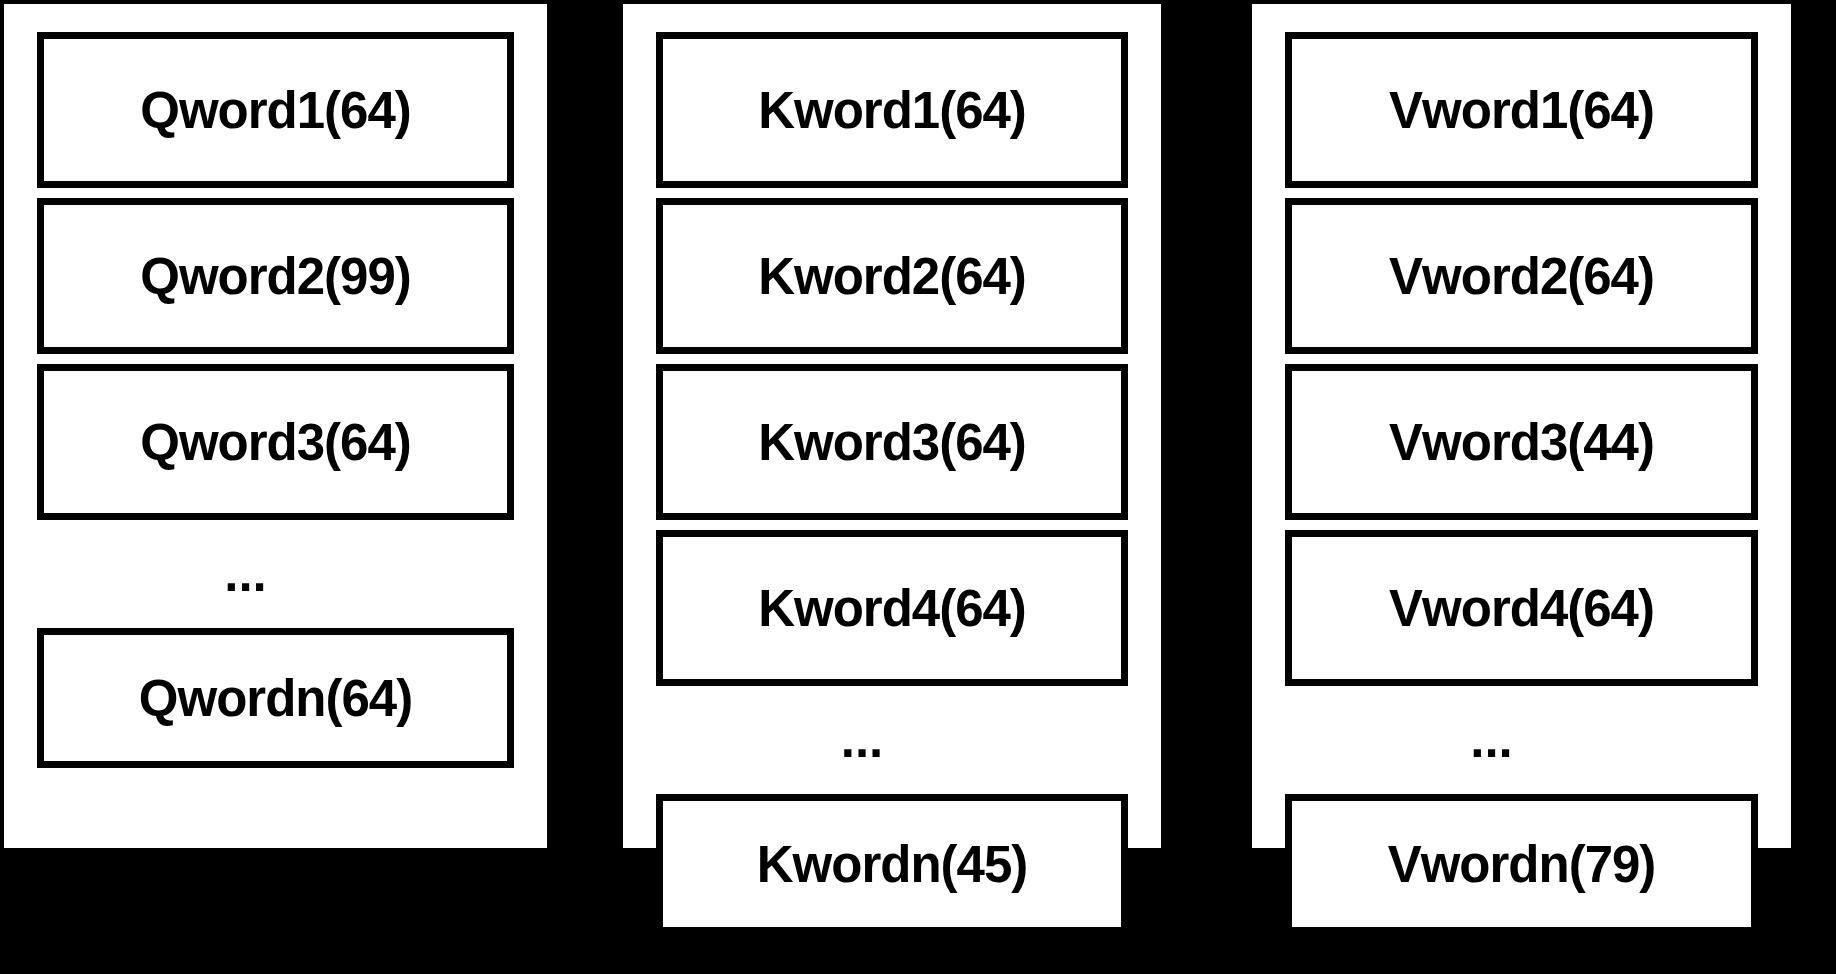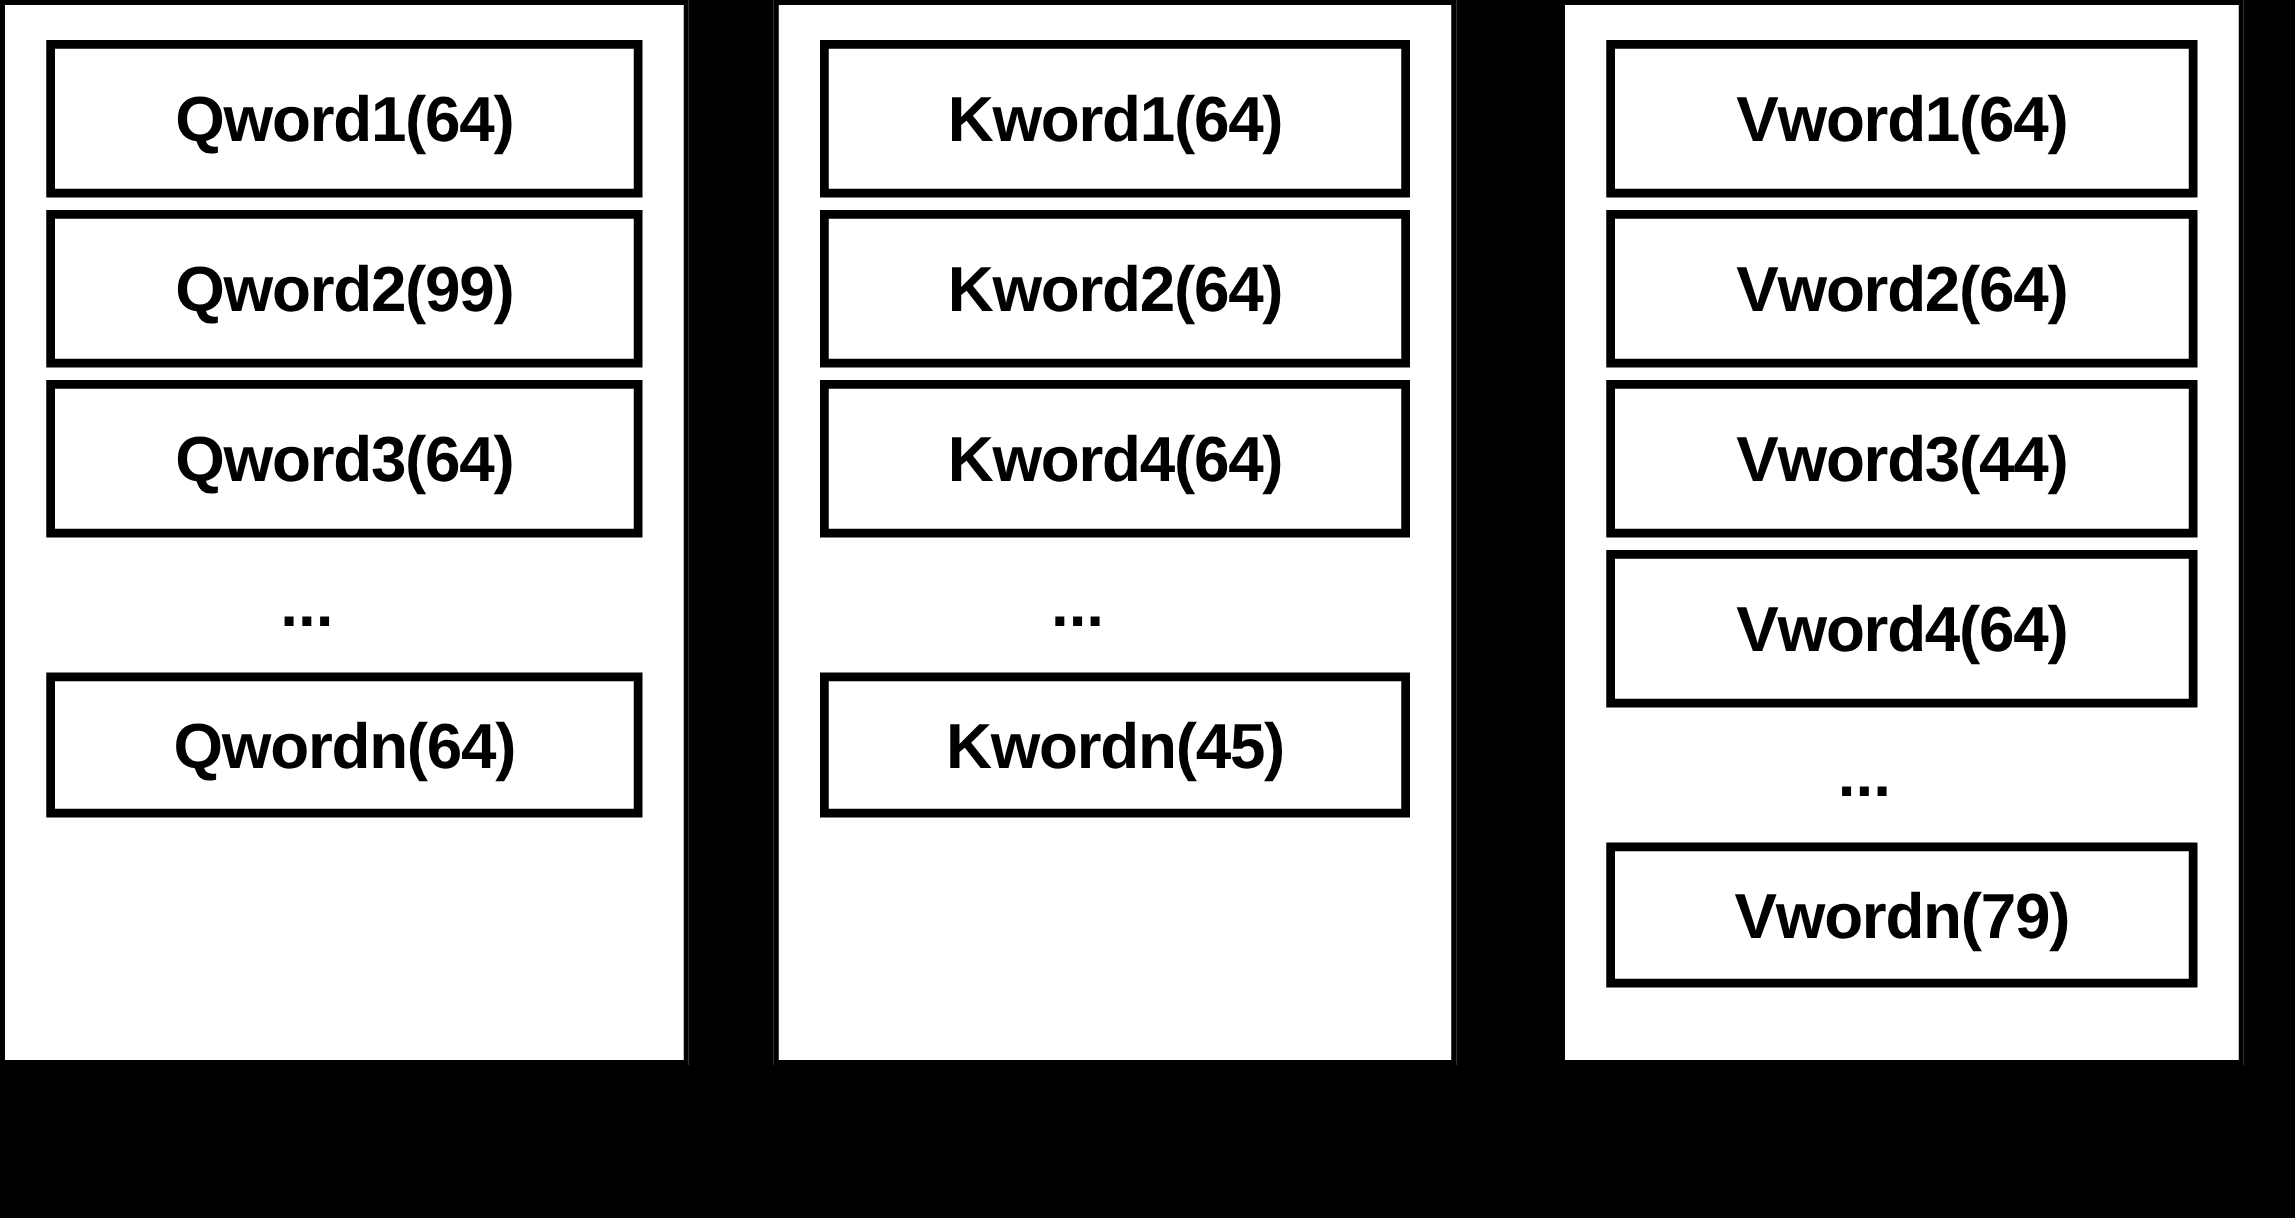--- a/index.html
+++ b/index.html
@@ -26,35 +26,35 @@
     background:var(--fill);
     border:4px solid var(--stroke);
     box-sizing:border-box;
     padding:0 33px;
   }
   .col-q{left:0;width:551px;}
   .col-k{left:619px;width:546px;}
   .col-v{left:1248px;width:547px;}
   .cell{
     box-sizing:border-box;
-    height:126px;
+    height:156px;
     margin-bottom:10px;
     background:var(--fill);
     border:7px solid var(--stroke);
     display:flex;
     align-items:center;
     justify-content:center;
     font-size:51px;
     font-weight:bold;
     color:var(--stroke);
     letter-spacing:-1px;
     white-space:nowrap;
   }
   .cell.first{margin-top:28px;}
-  .cell.last{height:116px;margin-bottom:0;}
+  .cell.last{height:140px;margin-bottom:0;}
   .ellipsis-row{
     height:98px;
     display:flex;
     align-items:center;
     justify-content:center;
     font-size:51px;
     font-weight:bold;
     color:var(--stroke);
   }
   .ellipsis-row span{
@@ -74,20 +74,21 @@
     <div class="cell">Qword3(64)</div>
     <div class="ellipsis-row">
         <span>...</span>
       </div>
     <div class="cell last">Qwordn(64)</div>
   </div>
 
   <div class="column col-k">
     <div class="cell first">Kword1(64)</div>
     <div class="cell">Kword2(64)</div>
+    <div class="cell">Kword3(64)</div>
     <div class="cell">Kword4(64)</div>
     <div class="ellipsis-row">
         <span>...</span>
       </div>
     <div class="cell last">Kwordn(45)</div>
   </div>
 
   <div class="column col-v">
     <div class="cell first">Vword1(64)</div>
     <div class="cell">Vword2(64)</div>

